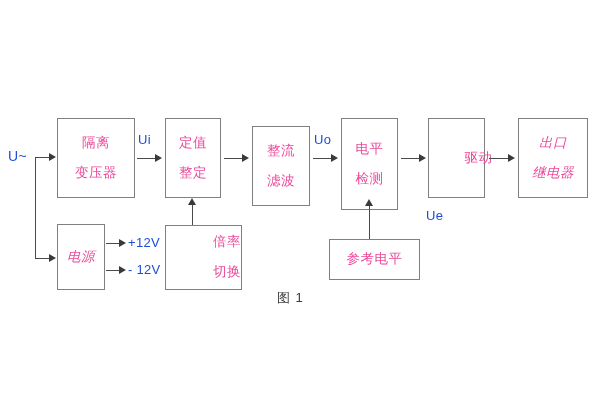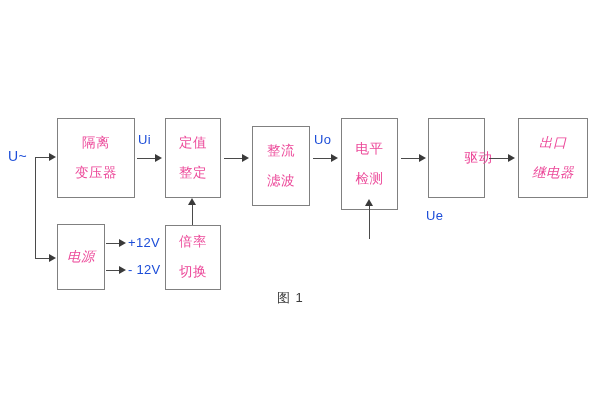--- a/index.html
+++ b/index.html
@@ -107,25 +107,28 @@
 
   <div class="node" style="left:518px; top:118px; width:70px; height:80px;font-style:italic;">
     <span class="ln">出口</span>
     <span class="ln">继电器</span>
   </div>
 
   <div class="node" style="left:57px; top:224px; width:48px; height:66px;font-style:italic;">
     <span class="ln">电源</span>
   </div>
 
-  <div class="node" style="left:165px; top:225px; width:56px; height:65px;">
+  <div class="node" style="left:165px; top:225px; width:77px; height:65px;align-items:flex-end;">
     <span class="ln">倍率</span>
     <span class="ln">切换</span>
   </div>
 
+  <div class="node" style="left:329px; top:239px; width:91px; height:41px;">
+    <span class="ln">参考电平</span>
+  </div>
 
   <div class="label" style="left:8px; top:148px; font-size:14px;">U~</div>
 
   <div class="wire h" style="left:35px; top:157px; width:12px;"></div>
 
   <div class="wire v" style="left:35px; top:157px; height:101px;"></div>
 
   <div class="wire h" style="left:35px; top:157px; width:15px;"></div>
   <div class="arrowhead right" style="left:49px; top:153px;"></div>
 

